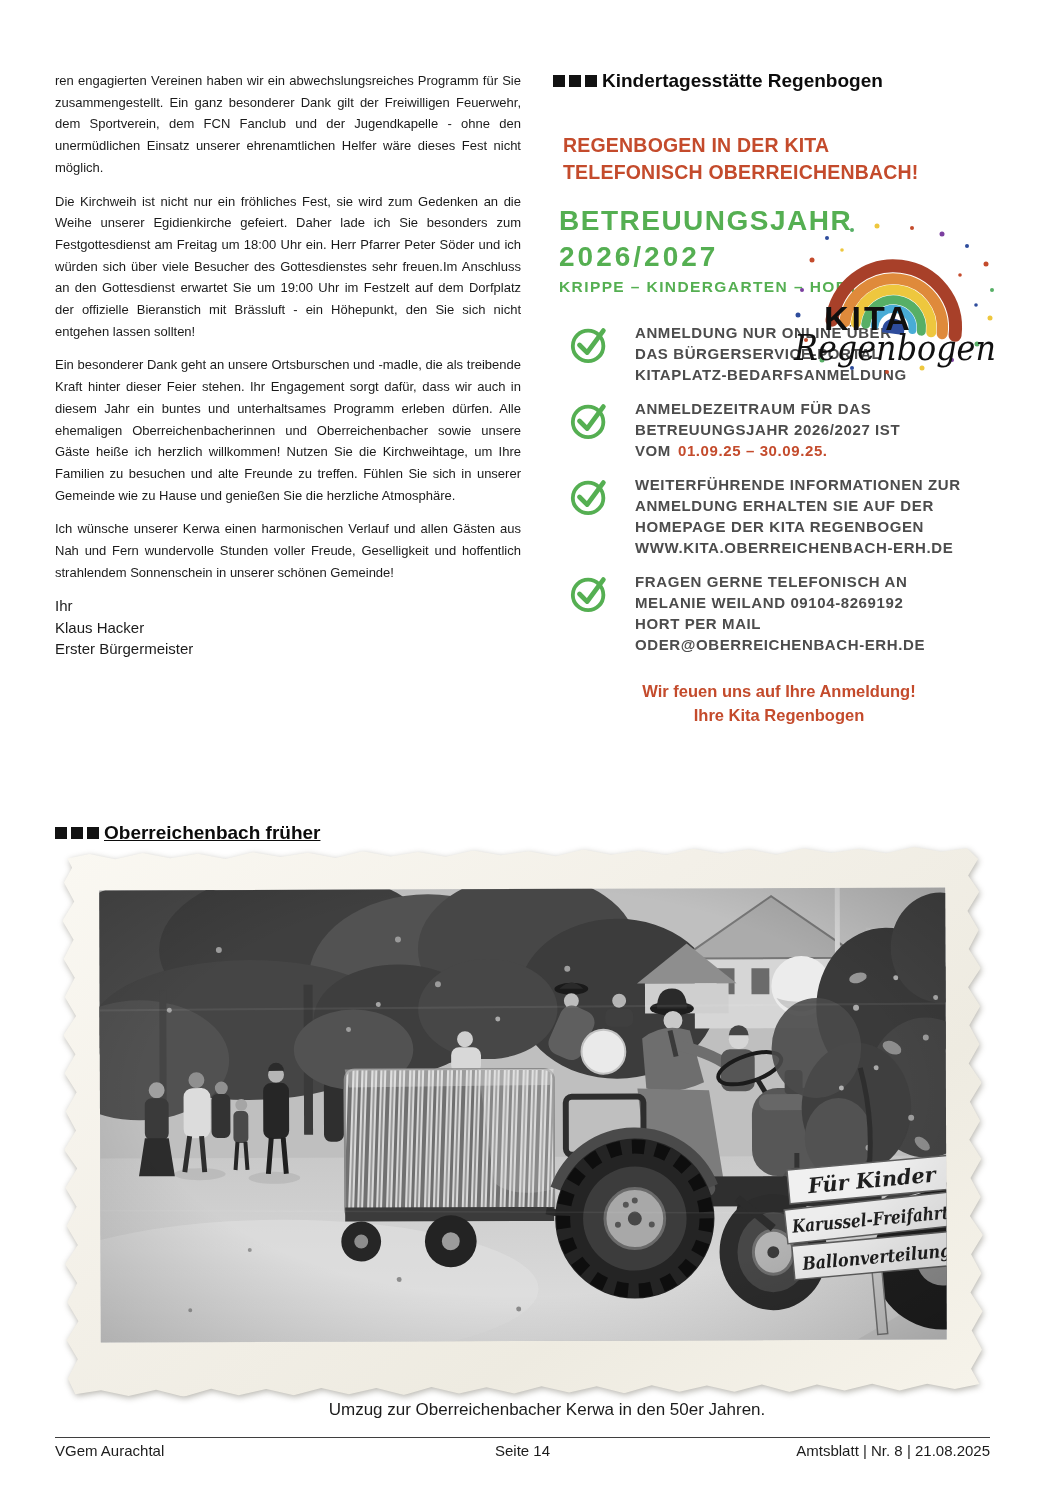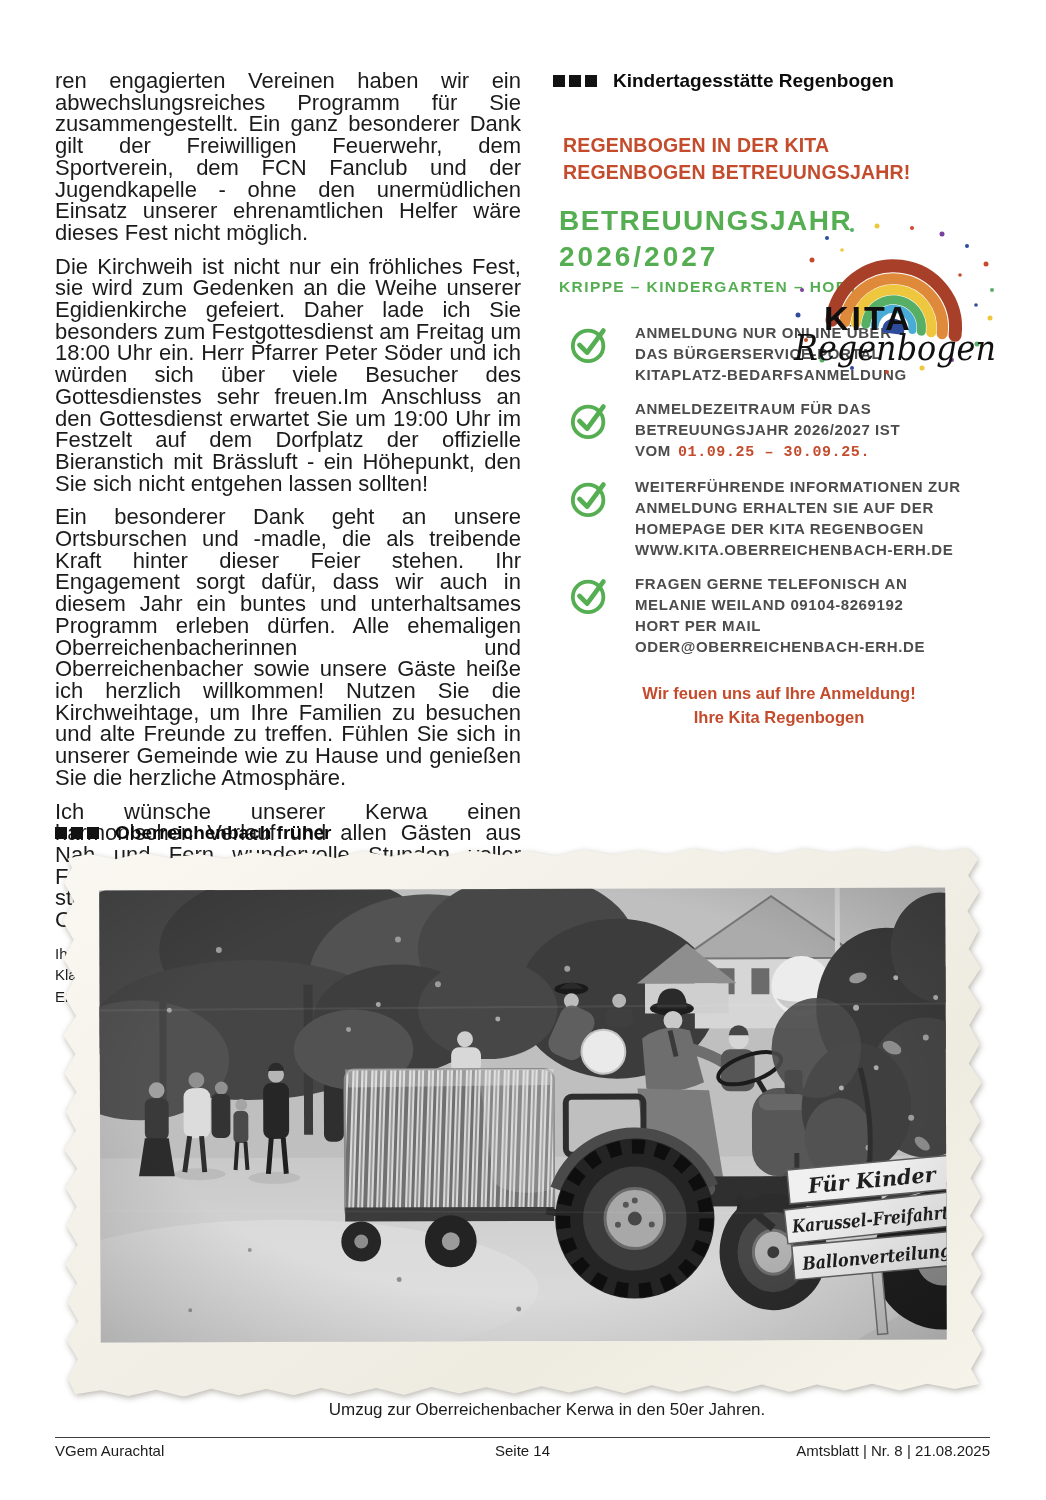--- a/index.html
+++ b/index.html
@@ -1,43 +1,43 @@
 <!DOCTYPE html>
 <html style="--red: #C44B2C; --green: #55AF52; --chk: #4C4C4C;"><head>
 <meta charset="utf-8">
 <style>
   :root{ --red:#C44B2C; --green:#55AF52; --chk:#4C4C4C; }
   html,body{margin:0;padding:0;background:#fff;}
   .page{position:relative;width:1046px;height:1500px;background:#fff;overflow:hidden;
         font-family:"Liberation Sans",sans-serif;color:#1b1b1b;}
   
   .left-col{position:absolute;left:55px;top:70px;width:466px;}
-  .left-col p{margin:0 0 12px 0;text-align:justify;font-size:22px;line-height:21.7px;color:#1b1b1b;}
+  .left-col p{margin:0 0 12px 0;text-align:justify;font-size:13px;line-height:21.7px;color:#1b1b1b;}
   .signature div{font-size:15px;line-height:21.4px;}
   
-  .sec-head{display:flex;align-items:center;gap:16px;font-weight:bold;font-size:19px;color:#0c0c0c;}
+  .sec-head{display:flex;align-items:center;gap:5px;font-weight:bold;font-size:19px;color:#0c0c0c;}
   .sq-row{display:flex;gap:4px;}
   .sq{width:12px;height:12px;background:#121212;}
-  .frueher-head{position:absolute;left:55px;top:822px;}
+  .frueher-head{position:absolute;left:55px;top:822px;text-decoration:underline;}
   
   .right-col{position:absolute;left:553px;top:70px;width:437px;}
   .flyer{position:relative;margin-top:40px;}
   .flyer-headline{color:var(--red);font-weight:bold;font-size:19.5px;line-height:27px;
                   letter-spacing:.2px;margin-left:10px;}
   .flyer-green{color:var(--green);font-weight:bold;margin:18px 0 8px 6px;}
   .fg1{font-size:28px;letter-spacing:1.5px;line-height:34px;}
   .fg2{font-size:28px;letter-spacing:3px;line-height:37px;}
   .fg3{font-size:15.5px;letter-spacing:1.4px;margin-top:3px;}
   .logo{position:absolute;top:88px;right:-10px;width:208px;height:158px;}
   .checklist{margin-top:26px;}
   .chk-item{display:flex;margin:0 0 13px 16px;}
   .chk-icon{width:42px;height:42px;flex:0 0 42px;margin-right:24px;margin-top:1px;}
   .chk-text{font-weight:bold;font-size:15px;line-height:21px;letter-spacing:.6px;color:var(--chk);}
   .vom{margin-right:7px;}
-  .red-text{color:var(--red);font-family:Liberation Mono, monospace;}
+  .red-text{color:var(--red);}
   .closing{margin:24px 0 0 28px;width:396px;text-align:center;color:var(--red);
            font-weight:bold;font-size:16.5px;line-height:24px;}
   
   .photo-wrap{position:absolute;left:64px;top:849px;width:918px;height:545px;
               filter:drop-shadow(1px 2px 3px rgba(95,90,75,.45));}
   .paper{position:absolute;inset:0;transform:rotate(-.45deg);
     background:linear-gradient(145deg,#faf8f2 0%,#f3f0e8 38%,#eeebe1 70%,#f6f3ea 100%);
     clip-path:polygon(0.6% 1.1%,3% 0.3%,5.8% 1.3%,8.8% 0.2%,11.8% 1.2%,14.8% 0.4%,17.8% 1.4%,20.8% 0.2%,23.8% 1.1%,26.8% 0.4%,29.8% 1.4%,32.8% 0.2%,35.8% 1.2%,38.8% 0.4%,41.8% 1.3%,44.8% 0.2%,47.8% 1.1%,50.8% 0.4%,53.8% 1.4%,56.8% 0.2%,59.8% 1.2%,62.8% 0.5%,65.8% 1.3%,68.8% 0.2%,71.8% 1.1%,74.8% 0.4%,77.8% 1.4%,80.8% 0.3%,83.8% 1.2%,86.8% 0.5%,89.8% 1.3%,92.8% 0.2%,95.8% 1.1%,98.6% 0.5%,99.8% 2.5%,98.7% 5.5%,99.9% 8.5%,98.6% 12%,99.8% 15.5%,98.7% 19%,100% 22.5%,98.6% 26%,99.9% 29.5%,98.7% 33%,99.8% 36.5%,98.6% 40%,100% 43.5%,98.7% 47%,99.8% 50.5%,98.6% 54%,99.9% 57.5%,98.7% 61%,99.8% 64.5%,98.6% 68%,100% 71.5%,98.7% 75%,99.8% 78.5%,98.6% 82%,99.9% 85.5%,98.7% 89%,99.8% 92.5%,98.6% 96%,99.5% 98.8%,96.8% 99.7%,93.8% 98.7%,90.8% 99.9%,87.8% 98.6%,84.8% 99.8%,81.8% 98.7%,78.8% 100%,75.8% 98.6%,72.8% 99.9%,69.8% 98.7%,66.8% 99.8%,63.8% 98.6%,60.8% 100%,57.8% 98.7%,54.8% 99.8%,51.8% 98.6%,48.8% 99.9%,45.8% 98.7%,42.8% 99.8%,39.8% 98.6%,36.8% 100%,33.8% 98.7%,30.8% 99.8%,27.8% 98.6%,24.8% 99.9%,21.8% 98.7%,18.8% 99.8%,15.8% 98.6%,12.8% 100%,9.8% 98.7%,6.8% 99.8%,3.8% 98.7%,1% 99.4%,0.2% 96.5%,1.3% 93%,0.1% 89.5%,1.4% 86%,0.2% 82.5%,1.3% 79%,0% 75.5%,1.4% 72%,0.2% 68.5%,1.3% 65%,0.1% 61.5%,1.4% 58%,0% 54.5%,1.3% 51%,0.2% 47.5%,1.4% 44%,0.1% 40.5%,1.3% 37%,0% 33.5%,1.4% 30%,0.2% 26.5%,1.3% 23%,0.1% 19.5%,1.2% 16%,0% 12.5%,1.3% 9%,0.2% 5.5%,1.1% 2.8%);}
   .photo-inner{position:absolute;left:36px;top:40px;width:846px;height:452px;background:#c4c4c4;
                transform:rotate(-.2deg);overflow:hidden;}
@@ -71,21 +71,21 @@
         <span class="sq"></span>
           <span class="sq"></span>
           <span class="sq"></span>
       </span>
       <span>Kindertagesstätte Regenbogen</span>
     </div>
 
     <div class="flyer">
       <div class="flyer-headline">
         <div>REGENBOGEN IN DER KITA</div>
-        <div>REGENBOGEN BETREUUNGSJAHR!</div>
+        <div>TELEFONISCH OBERREICHENBACH!</div>
       </div>
 
       <div class="flyer-green">
         <div class="fg1">BETREUUNGSJAHR</div>
         <div class="fg2">2026/2027</div>
         <div class="fg3">KRIPPE – KINDERGARTEN – HORT</div>
       </div>
 
       <svg class="logo" viewBox="0 0 208 158">
         <g transform="rotate(7 104 104)">

